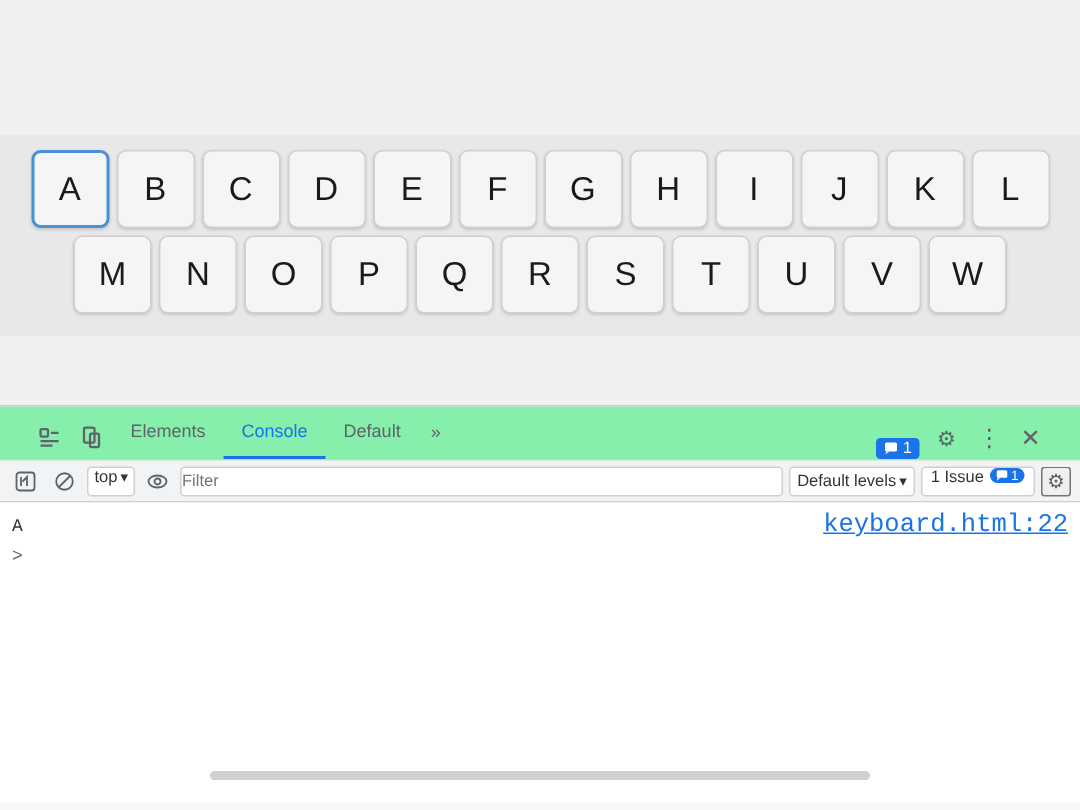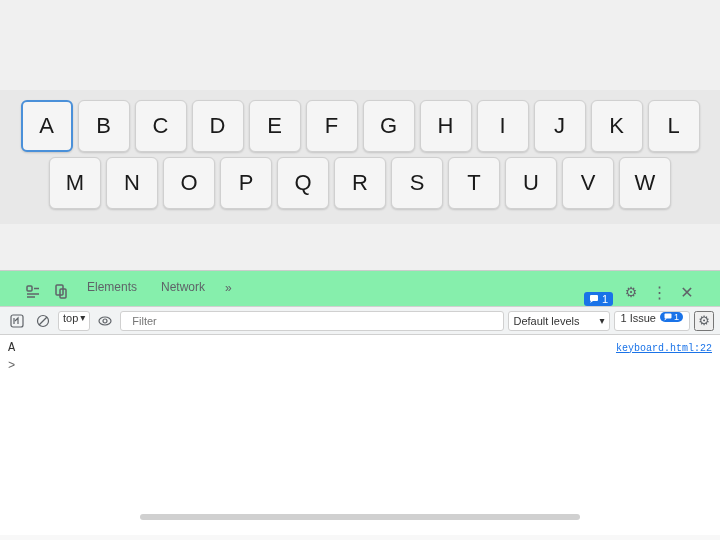--- a/index.html
+++ b/index.html
@@ -169,39 +169,39 @@
       background: white;
       cursor: pointer;
       gap: 2px;
     }
 
     .filter-input {
       flex: 1;
       height: 20px;
       border: 1px solid #d0d0d0;
       border-radius: 3px;
-      padding: 0 11px;
+      padding: 0 0;
       font-size: 11px;
       color: #333;
       background: white;
       outline: none;
     }
 
     .default-levels {
       display: flex;
       align-items: center;
       height: 20px;
       border: 1px solid #d0d0d0;
       border-radius: 3px;
       padding: 0 4px;
       font-size: 11px;
       color: #333;
       background: white;
       cursor: pointer;
-      gap: 20px;
+      gap: 2px;
       white-space: nowrap;
     }
 
     .issue-badge {
       display: flex;
       align-items: flex-start;
       height: 20px;
       border: 1px solid #d0d0d0;
       border-radius: 3px;
       padding: 0 6px;
@@ -241,21 +241,21 @@
       min-height: 18px;
     }
 
     .console-line-text {
       flex: 1;
       color: #333;
     }
 
     .console-line-source {
       color: #1a73e8;
-      font-size: 10px;
+      font-size: 17px;
       text-decoration: underline;
       cursor: pointer;
     }
 
     .console-prompt {
       display: flex;
       align-items: center;
       padding: 2px 8px;
       font-size: 12px;
       font-family: 'Courier New', monospace;
@@ -327,22 +327,25 @@
     <button class="devtools-icon-btn" title="Device toolbar">
       <svg width="16" height="16" viewBox="0 0 16 16" fill="none">
         <rect x="3" y="1" width="7" height="10" rx="1" stroke="#5f6368" stroke-width="1.5" fill="none"></rect>
         <rect x="7" y="5" width="6" height="9" rx="1" stroke="#5f6368" stroke-width="1.5" fill="none"></rect>
       </svg>
     </button>
 
     <div class="devtools-tab">
       <span>Elements</span>
     </div>
+    <div class="devtools-tab active">
+      <span>Console</span>
+    </div>
     <div class="devtools-tab">
-      <span>Network</span>
+      <span>Default</span>
     </div>
     <div class="devtools-tab-more">
       <span>»</span>
     </div>
 
     <div class="devtools-spacer"></div>
 
     <div style="display:flex;align-items:center;margin-right:4px;">
       <span style="background:#1a73e8;color:white;border-radius:3px;padding:1px 5px;font-size:11px;display:flex;align-items:center;gap:3px;">
         <svg width="10" height="10" viewBox="0 0 10 10" fill="white">

